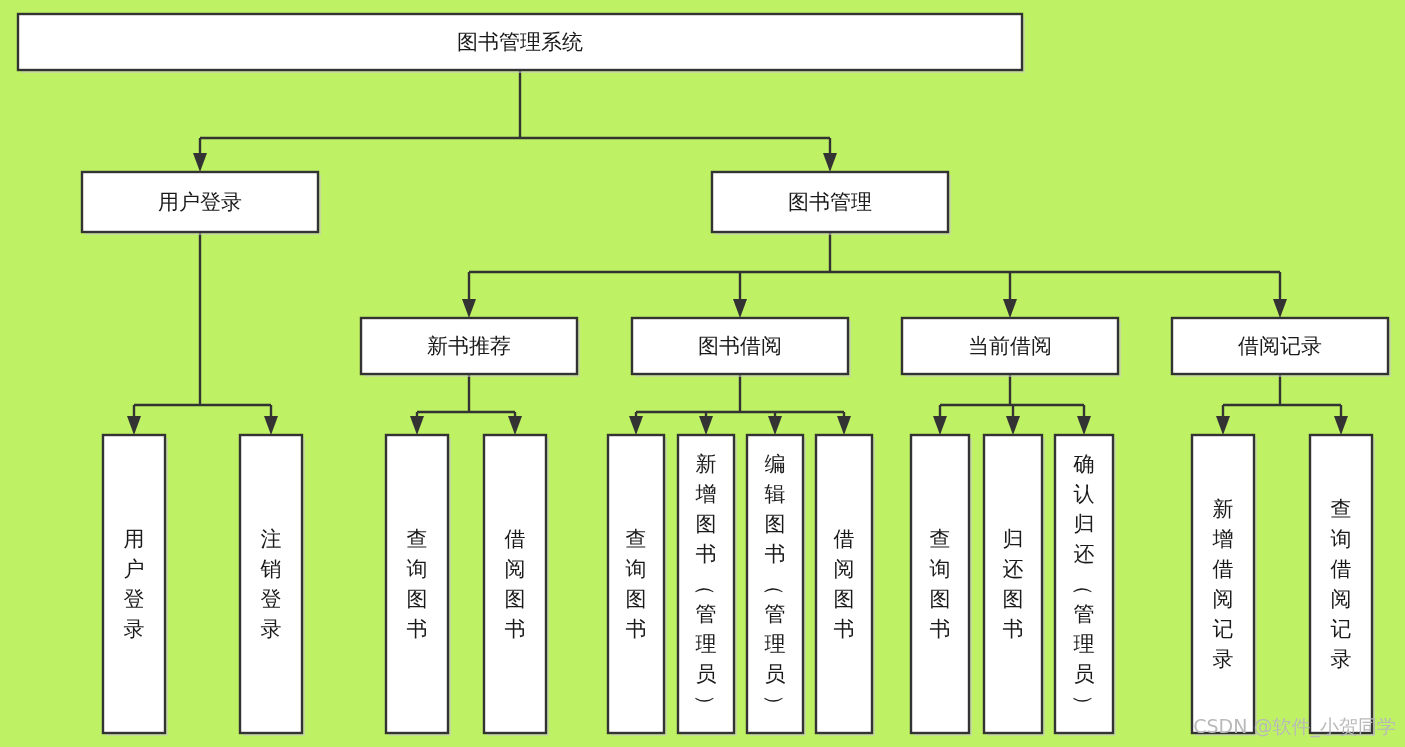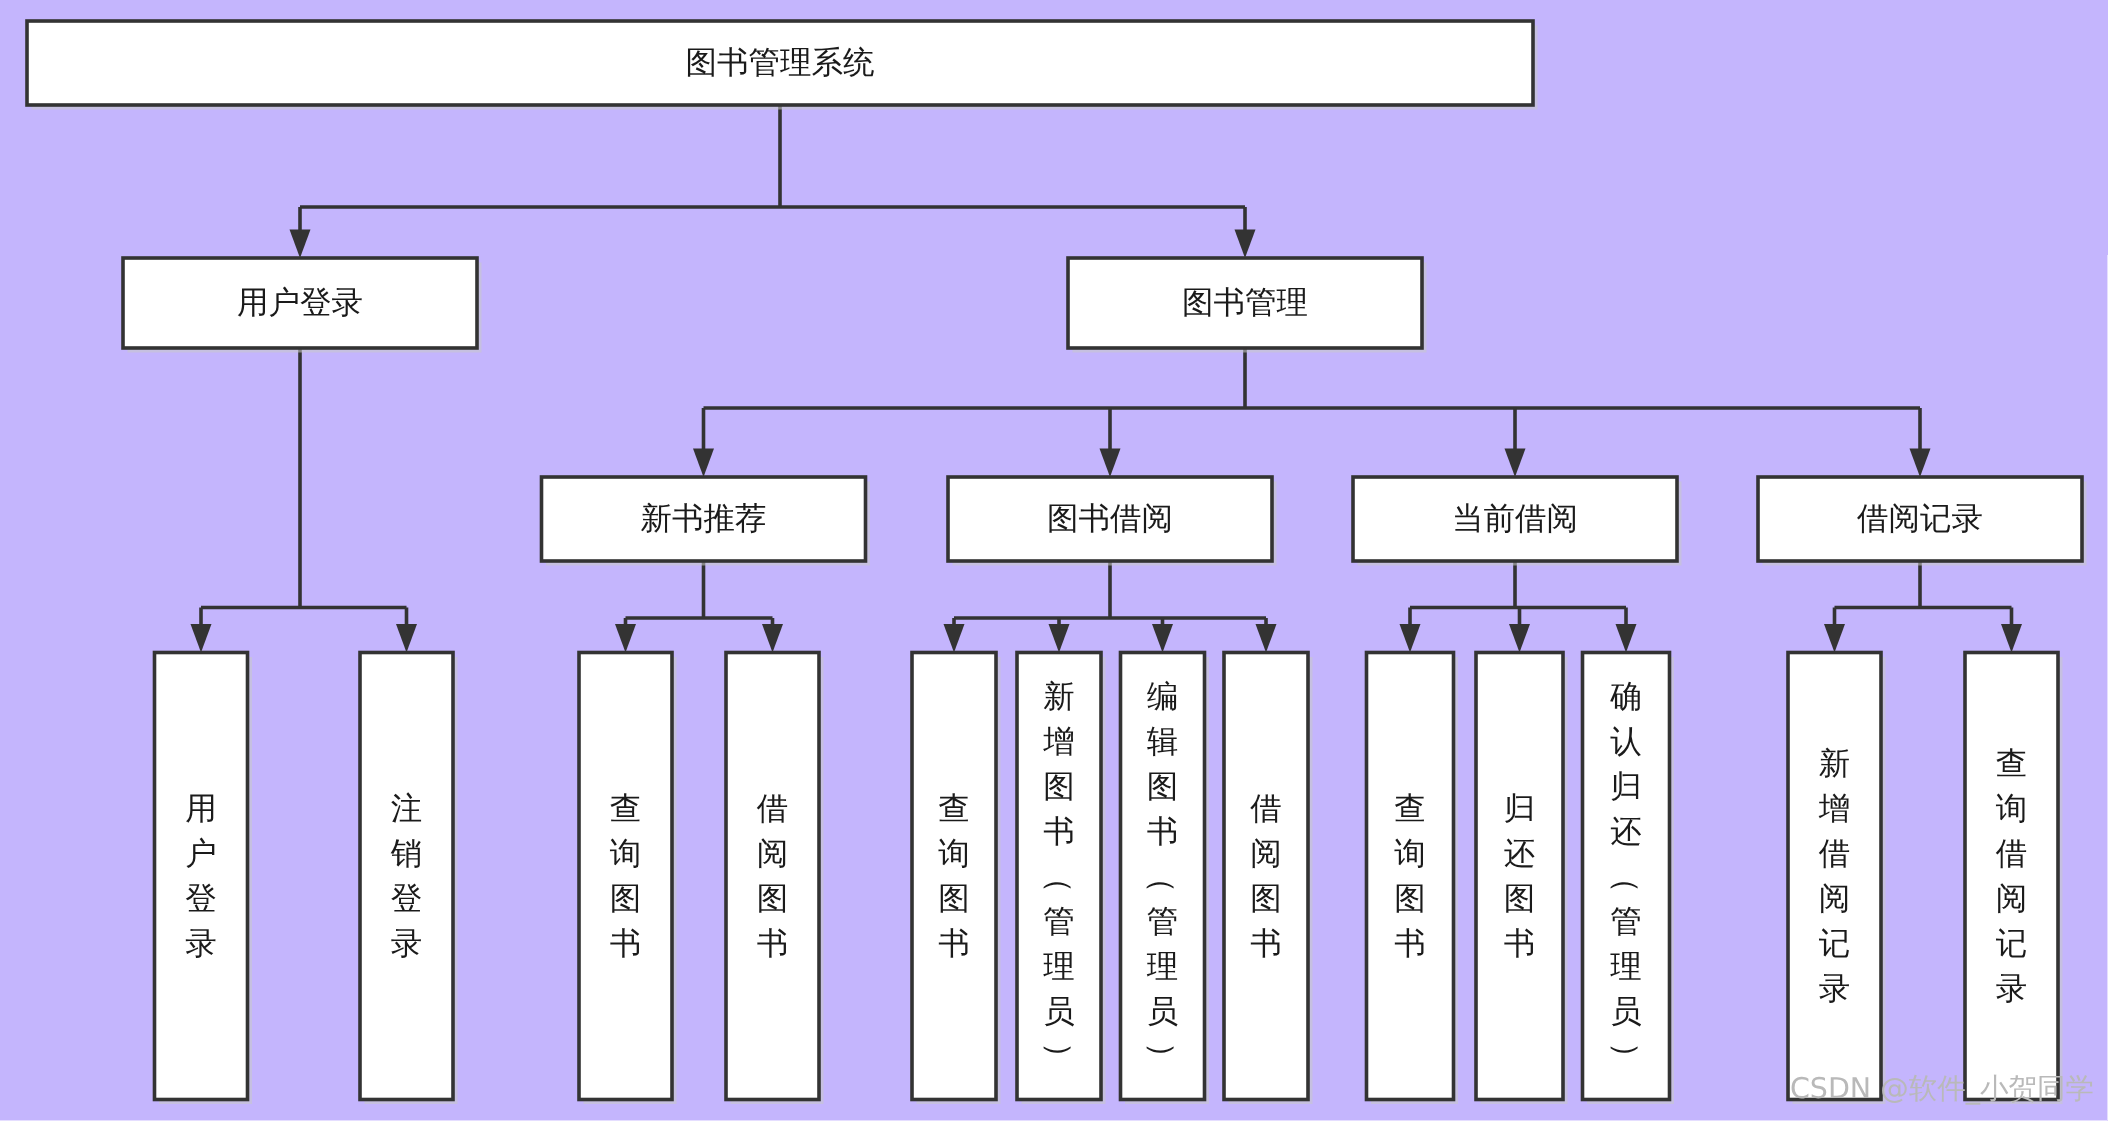--- a/index.html
+++ b/index.html
@@ -8,21 +8,21 @@
     padding: 0;
     background: #ffffff;
   }
   body {
     font-family: "DejaVu Sans", "Liberation Sans", sans-serif;
   }
   #diagram-root {
     position: relative;
     width: 1405px;
     height: 747px;
-    background: #c4b5fd;
+    background: #bef264;
     overflow: hidden;
   }
   svg.diagram-canvas {
     position: absolute;
     left: 0;
     top: 0;
     width: 1405px;
     height: 747px;
     display: block;
   }

